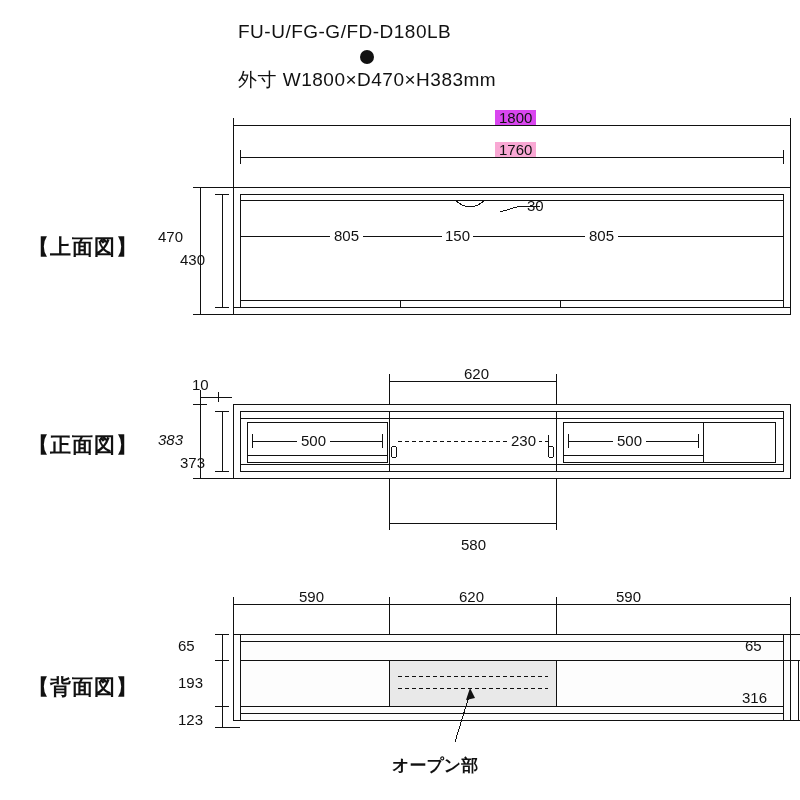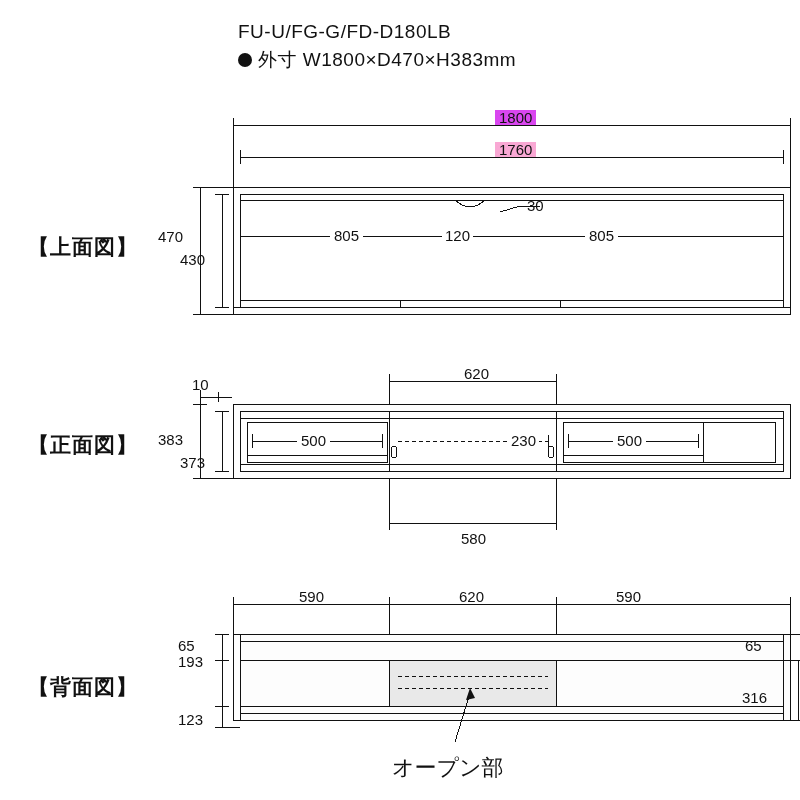--- a/index.html
+++ b/index.html
@@ -31,39 +31,41 @@
   .title-line {
     font-size: 19px;
     letter-spacing: 0.5px;
   }
   .sub-line {
     font-size: 19px;
     letter-spacing: 0.5px;
     display: flex;
     align-items: center;
     gap: 6px;
+    flex-direction: column;
   }
   .bullet-dot {
     width: 14px; height: 14px;
     border-radius: 50%;
     background: #111;
     display: inline-block;
   }
   
   .view-label {
     font-size: 21px;
     font-weight: bold;
     letter-spacing: 1px;
   }
   
   .dim {
     font-size: 15px;
   }
   .note {
-    font-size: 22px;
+    font-size: 17px;
+    font-weight: bold;
   }
   svg { position: absolute; left: 0; top: 0; }
 </style>
 </head>
 <body>
 
 <div id="stage">
 
   <div class="abs txt title-line" style="left:238px; top:22px;">FU-U/FG-G/FD-D180LB</div>
 
@@ -220,37 +222,37 @@
       <line x1="470" y1="693" x2="455" y2="742"></line>
     </g>
     <polygon points="470,688 466,700 475,698" fill="#111"></polygon>
   </svg>
 
   <div class="abs txt dim" style="left:495px; top:110px; background:#d946ef; padding:0 4px;">1800</div>
   <div class="abs txt dim" style="left:495px; top:142px; background:#f9a8d4; padding:0 4px;">1760</div>
   <div class="abs txt dim" style="left:158px; top:229px;">470</div>
   <div class="abs txt dim" style="left:180px; top:252px;">430</div>
   <div class="abs txt dim" style="left:330px; top:228px; background:#fff; padding:0 4px;">805</div>
-  <div class="abs txt dim" style="left:442px; top:228px; background:#fff; padding:0 3px;">120</div>
+  <div class="abs txt dim" style="left:442px; top:228px; background:#fff; padding:0 3px;">150</div>
   <div class="abs txt dim" style="left:585px; top:228px; background:#fff; padding:0 4px;">805</div>
   <div class="abs txt dim" style="left:527px; top:198px;">30</div>
 
   <div class="abs txt dim" style="left:460px; top:366px; background:#fff; padding:0 4px;">620</div>
   <div class="abs txt dim" style="left:192px; top:377px;">10</div>
-  <div class="abs txt dim" style="left:158px; top:432px;">383</div>
+  <div class="abs txt dim" style="left:158px; top:432px;font-style:italic;">383</div>
   <div class="abs txt dim" style="left:180px; top:455px;">373</div>
   <div class="abs txt dim" style="left:297px; top:433px; background:#fff; padding:0 4px;">500</div>
   <div class="abs txt dim" style="left:613px; top:433px; background:#fff; padding:0 4px;">500</div>
   <div class="abs txt dim" style="left:508px; top:433px; background:#fff; padding:0 3px;">230</div>
-  <div class="abs txt dim" style="left:457px; top:525px; background:#fff; padding:6px 4px;">580</div>
+  <div class="abs txt dim" style="left:457px; top:525px; background:#fff; padding:12px 4px;">580</div>
 
   <div class="abs txt dim" style="left:295px; top:589px; background:#fff; padding:0 4px;">590</div>
   <div class="abs txt dim" style="left:455px; top:589px; background:#fff; padding:0 4px;">620</div>
   <div class="abs txt dim" style="left:612px; top:589px; background:#fff; padding:0 4px;">590</div>
   <div class="abs txt dim" style="left:178px; top:638px;">65</div>
-  <div class="abs txt dim" style="left:178px; top:654px;">193</div>
+  <div class="abs txt dim" style="left:178px; top:675px;">193</div>
   <div class="abs txt dim" style="left:178px; top:712px;">123</div>
   <div class="abs txt dim" style="left:745px; top:638px;">65</div>
   <div class="abs txt dim" style="left:742px; top:690px;">316</div>
 
   <div class="abs txt note" style="left:392px; top:757px;">オープン部</div>
 
 </div>
 
 </body></html>

